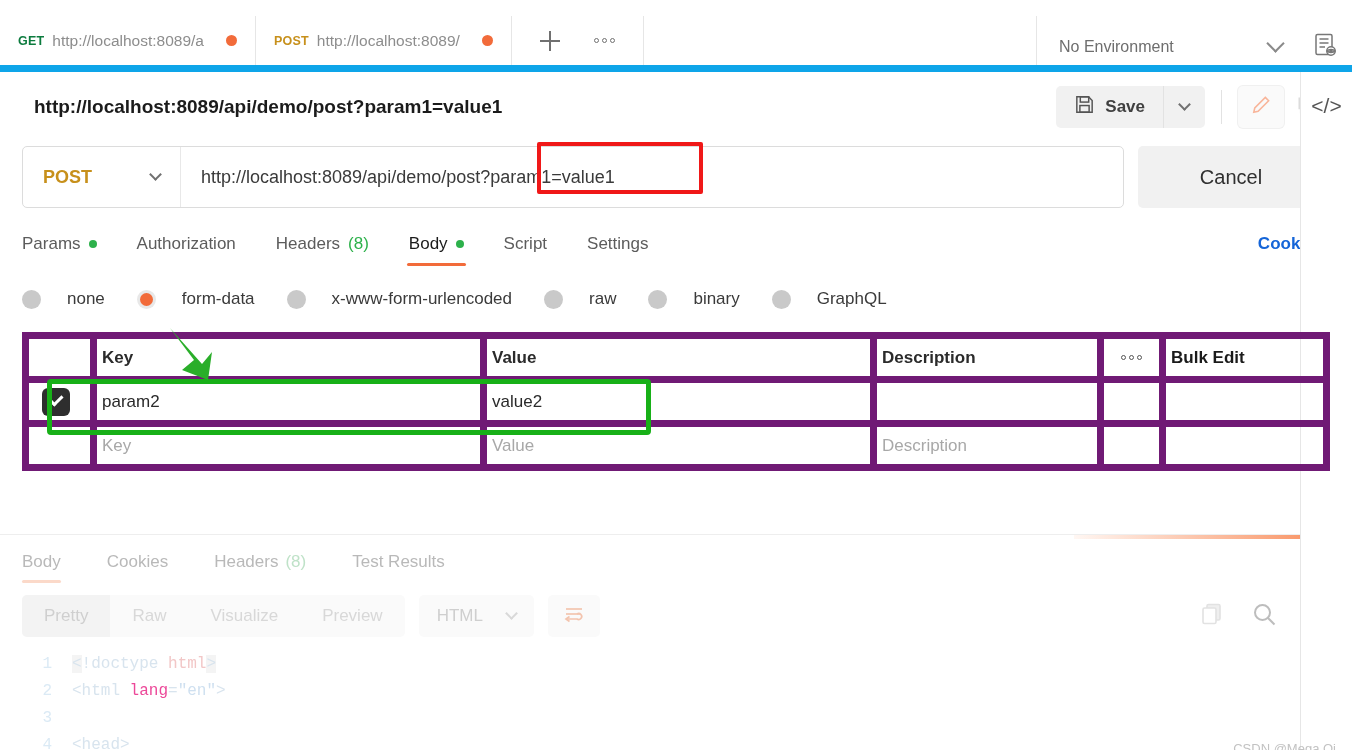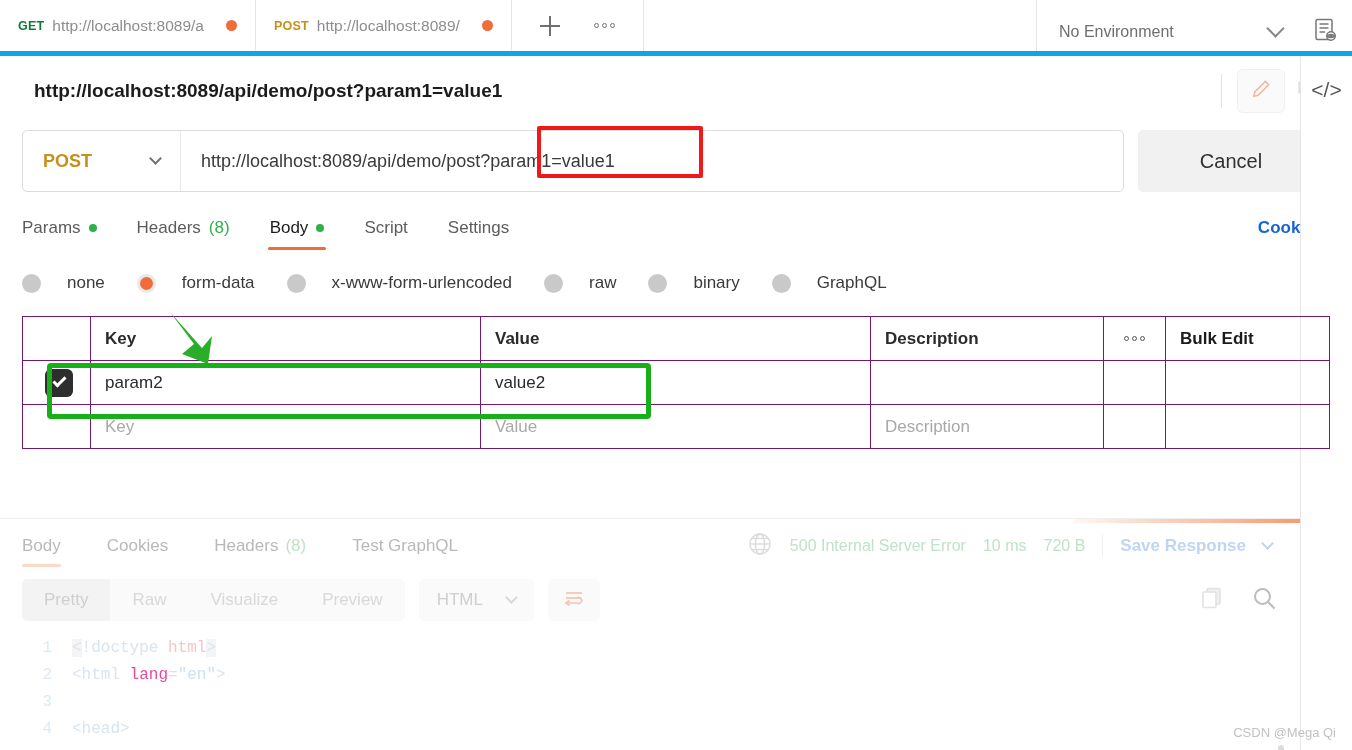--- a/index.html
+++ b/index.html
@@ -9,22 +9,23 @@
     font-family: "Liberation Sans", sans-serif;
     color: #2a2a2a;
     overflow: hidden;
   }
   .app { position: relative; width: 1352px; height: 750px; }
 
   
   .tabbar {
     display: flex; align-items: stretch;
     height: 56px; width: 100%;
-    border-bottom: 5px solid #0ea5e9;
+    border-bottom: 7px solid #0ea5e9;
     background: #fff;
+    margin-top: 16px;
   }
   .req-tab {
     display: flex; align-items: center; gap: 8px;
     padding: 0 18px;
     border-right: 1px solid #e6e6e6;
     min-width: 256px;
     position: relative;
   }
   .req-tab.active { background: #fff; }
   .req-tab .method {
@@ -192,22 +193,22 @@
   }
   .radio.sel .bullet { background: #e8e8e8; }
   .radio.sel .bullet::after {
     content: ""; width: 13px; height: 13px; border-radius: 50%; background: #f26b3a;
   }
 
   
   .kv-wrap { padding: 0 22px; margin-top: 16px; position: relative; }
   .kv-table { width: 100%; border-collapse: collapse; table-layout: fixed; }
   .kv-table th, .kv-table td {
-    border: 1px solid #701a75; height: 44px; text-align: left;
-    font-weight: normal; padding: 0 14px; font-size: 17px;
+    border: 7px solid #701a75; height: 44px; text-align: left;
+    font-weight: normal; padding: 0 5px; font-size: 17px;
   }
   .kv-table th { font-weight: bold; color: #2b2b2b; }
   .col-chk { width: 68px; }
   .col-key { width: 390px; }
   .col-val { width: 390px; }
   .col-dots { width: 62px; text-align: center; }
   .col-bulk { width: 164px; }
   .th-dots { display: flex; gap: 3px; justify-content: center; }
   .th-dots i { width: 5px; height: 5px; border-radius: 50%; border: 1.3px solid #555; }
   .bulk { color: #1b1b1b; font-weight: bold; cursor: pointer; }
@@ -351,20 +352,35 @@
     </div>
   </div>
 
   <div class="right-rail">
     <span class="code-glyph">&lt;/&gt;</span>
   </div>
 
   <div class="title-row">
     <div class="req-title">http://localhost:8089/api/demo/post?param1=value1</div>
     <div class="title-actions">
+      <div class="save-grp">
+        <button class="btn-save">
+          <span>
+            <svg width="21" height="21" viewBox="0 0 20 20" fill="none" stroke="#555" stroke-width="1.4">
+              <path d="M2.7 2.7h11.1l3.5 3.5v11.1H2.7z"></path>
+              <rect x="6" y="2.7" width="8" height="5"></rect>
+              <rect x="5.6" y="11" width="8.8" height="6.3"></rect>
+            </svg>
+          </span>
+          <span>Save</span>
+        </button>
+        <button class="btn-save-caret">
+          <span class="chev-sm"></span>
+        </button>
+      </div>
       <div class="vsep"></div>
       <div class="icon-btn raised">
         <span>
           <svg width="22" height="22" viewBox="0 0 22 22" fill="none" stroke="#f8b59a" stroke-width="1.6">
             <path d="M15.3 3.4l3.3 3.3L8.1 17.2l-4.3 1 1-4.3z"></path>
           </svg>
         </span>
       </div>
       <div class="icon-btn">
         <span>
@@ -387,20 +403,23 @@
       <div class="url-text">http://localhost:8089/api/demo/post?param1=value1</div>
       <div class="anno-red"></div>
     </div>
     <button class="btn-cancel">Cancel</button>
   </div>
 
   <div class="req-tabs">
     <div class="rtab">
       <span>Params</span>
       <span class="gdot"></span>
+    </div>
+    <div class="rtab">
+      <span>Authorization</span>
     </div>
     <div class="rtab">
       <span>Headers</span>
       <span class="count">(8)</span>
     </div>
     <div class="rtab active">
       <span>Body</span>
       <span class="gdot"></span>
     </div>
     <div class="rtab">
@@ -494,40 +513,23 @@
         <span>Body</span>
       </div>
       <div class="rtab2">
         <span>Cookies</span>
       </div>
       <div class="rtab2">
         <span>Headers</span>
         <span class="count2">(8)</span>
       </div>
       <div class="rtab2">
-        <span>Test GraphQL</span>
-      </div>
-
-      <div class="resp-meta">
-        <span class="globe">
-          <svg width="26" height="26" viewBox="0 0 26 26" fill="none" stroke="#999" stroke-width="1.4">
-            <circle cx="13" cy="13" r="10"></circle>
-            <ellipse cx="13" cy="13" rx="4.6" ry="10"></ellipse>
-            <line x1="3" y1="13" x2="23" y2="13"></line>
-            <line x1="4.6" y1="7.4" x2="21.4" y2="7.4"></line>
-            <line x1="4.6" y1="18.6" x2="21.4" y2="18.6"></line>
-          </svg>
-        </span>
-        <span class="meta-txt">500 Internal Server Error</span>
-        <span class="meta-txt">10 ms</span>
-        <span class="meta-txt">720 B</span>
-        <span class="meta-sep"></span>
-        <span class="save-resp">Save Response</span>
-        <span class="chev-blue"></span>
-      </div>
+        <span>Test Results</span>
+      </div>
+
     </div>
 
     <div class="resp-toolbar">
       <div class="seg">
         <div class="s on">Pretty</div>
         <div class="s">Raw</div>
         <div class="s">Visualize</div>
         <div class="s">Preview</div>
       </div>
       <div class="fmt-sel">

